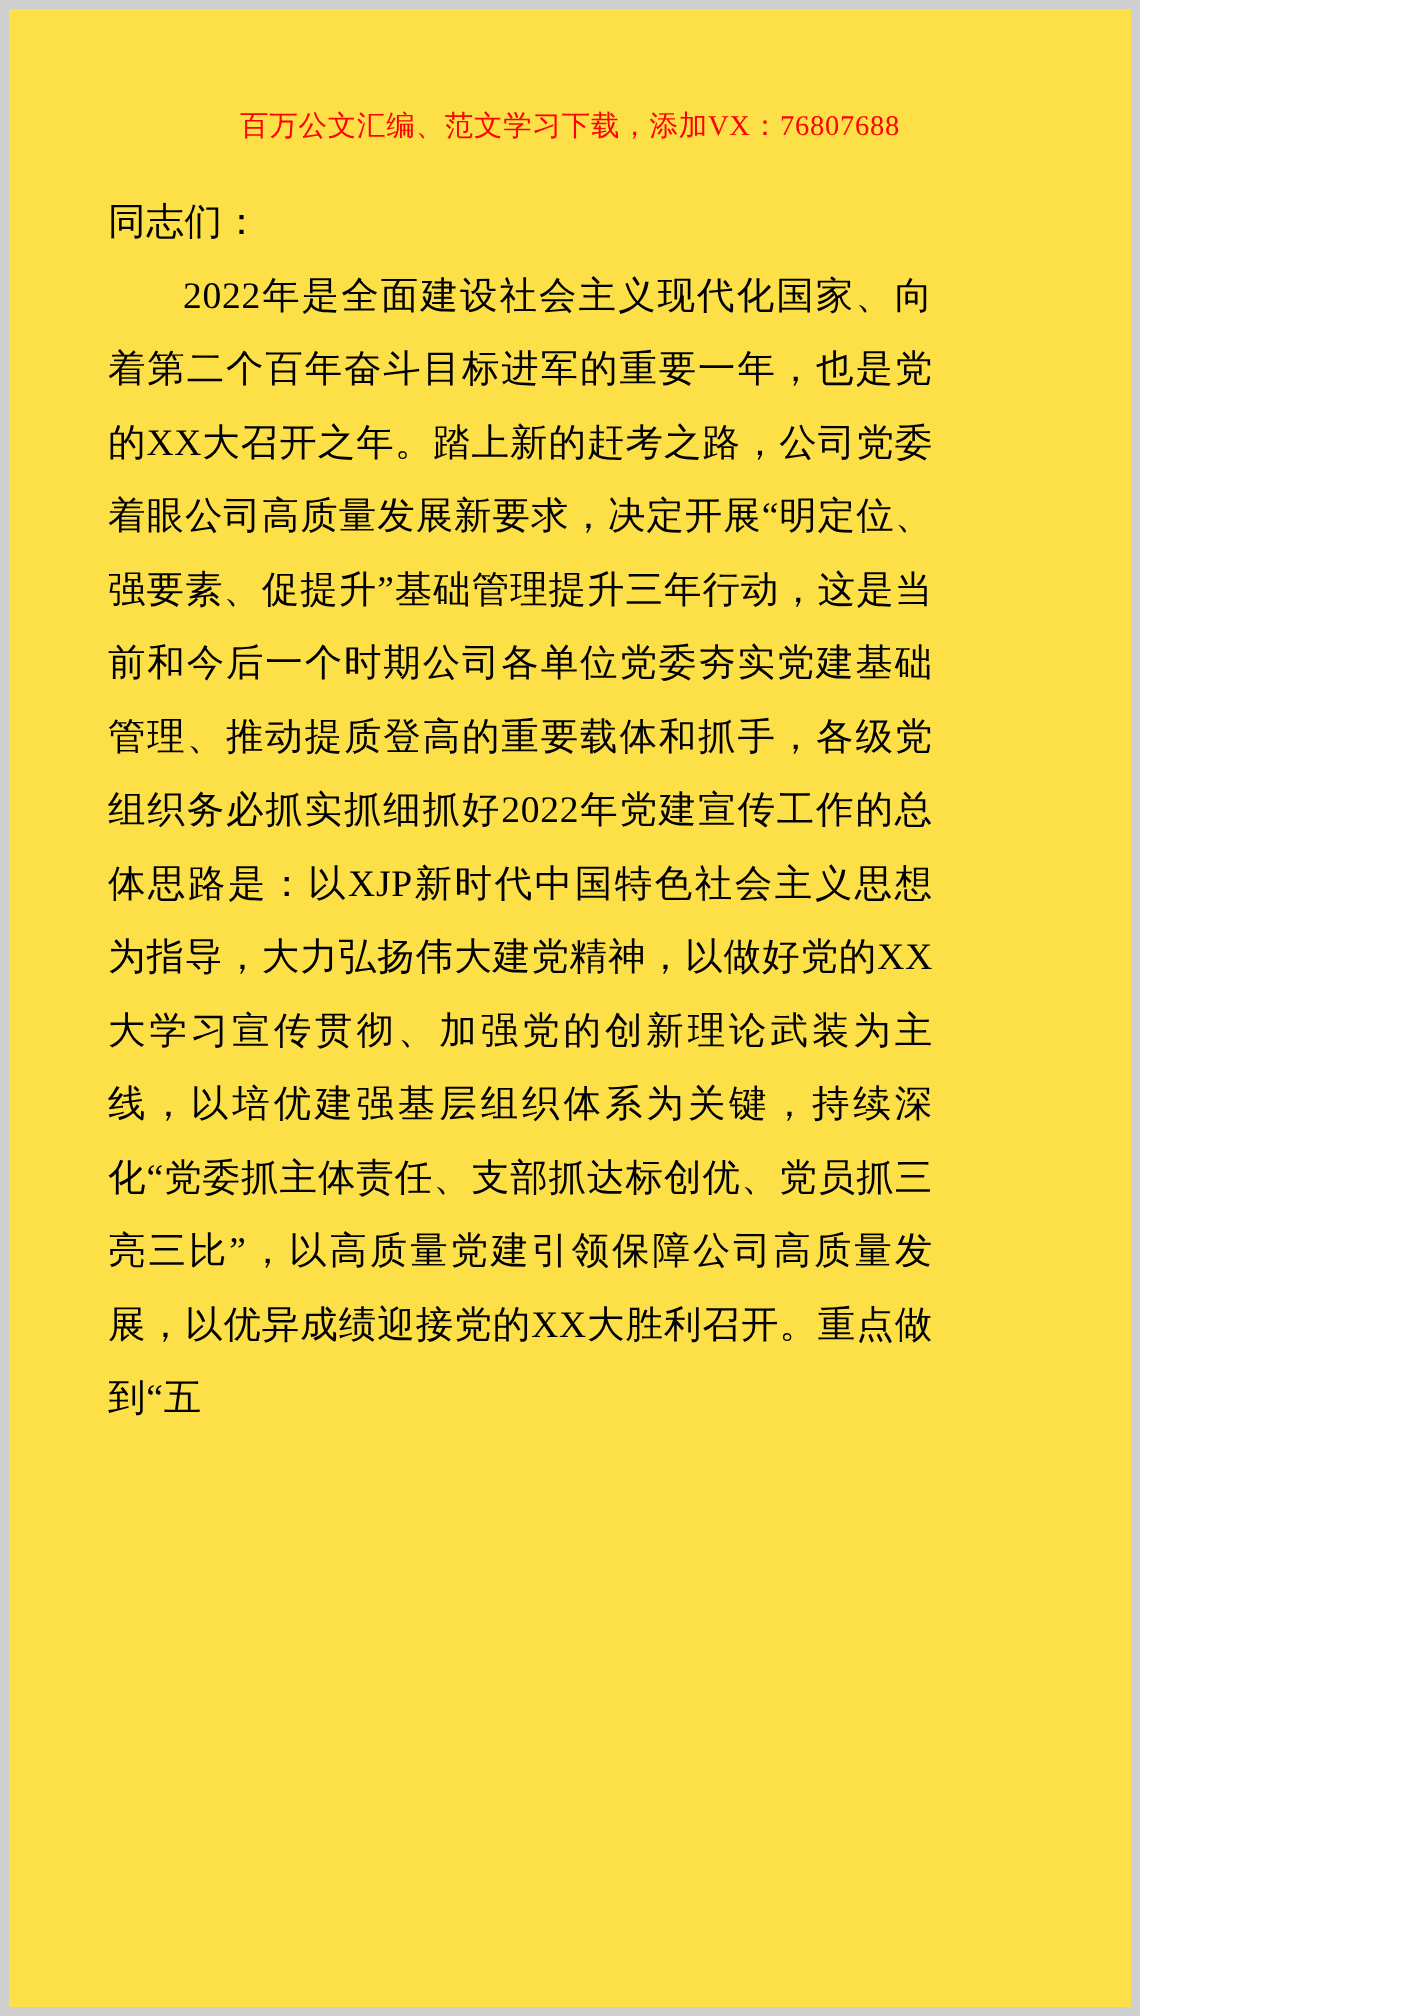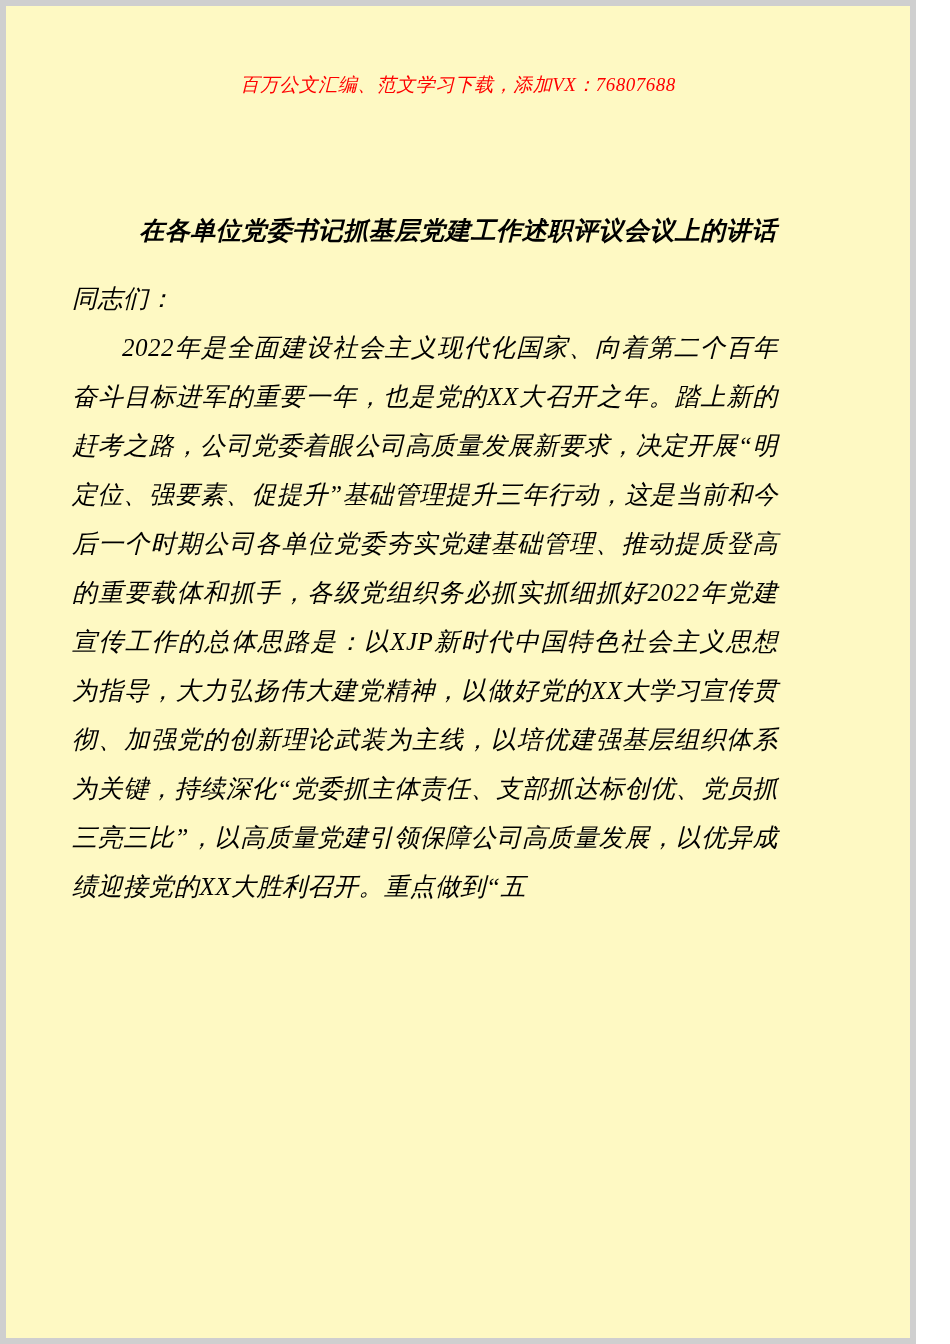--- a/index.html
+++ b/index.html
@@ -2,29 +2,28 @@
 <html><head>
   <meta charset="utf-8">
   <style>
     html, body {
       margin: 0;
       padding: 0;
       background: #ffffff;
     }
     .page {
       position: relative;
-      width: 916px;
+      width: 760px;
       height: 1344px;
       box-sizing: border-box;
-      background: #fef9c3;
+      background: #fde047;
       border: 6px solid #cfcfcf;
       overflow: hidden;
       font-family: "Liberation Serif", "DejaVu Serif", serif;
       color: #000000;
-      font-style: italic;
     }
     .notice {
       margin-top: 66px;
       text-align: center;
       font-size: 19px;
       line-height: 26px;
       color: #fe0000;
       letter-spacing: 0.5px;
     }
     .doc-title {
@@ -52,20 +51,19 @@
       text-indent: 0;
     }
   </style>
 </head>
 <body>
 
 <div class="page">
 
   <div class="notice">百万公文汇编、范文学习下载，添加VX：76807688</div>
 
-  <h1 class="doc-title">在各单位党委书记抓基层党建工作述职评议会议上的讲话</h1>
 
   <div class="content">
     <p class="para no-indent">同志们：</p>
     <p class="para">2022年是全面建设社会主义现代化国家、向着第二个百年奋斗目标进军的重要一年，也是党的XX大召开之年。踏上新的赶考之路，公司党委着眼公司高质量发展新要求，决定开展“明定位、强要素、促提升”基础管理提升三年行动，这是当前和今后一个时期公司各单位党委夯实党建基础管理、推动提质登高的重要载体和抓手，各级党组织务必抓实抓细抓好2022年党建宣传工作的总体思路是：以XJP新时代中国特色社会主义思想为指导，大力弘扬伟大建党精神，以做好党的XX大学习宣传贯彻、加强党的创新理论武装为主线，以培优建强基层组织体系为关键，持续深化“党委抓主体责任、支部抓达标创优、党员抓三亮三比”，以高质量党建引领保障公司高质量发展，以优异成绩迎接党的XX大胜利召开。重点做到“五</p>
   </div>
 
 </div>
 
 </body></html>

